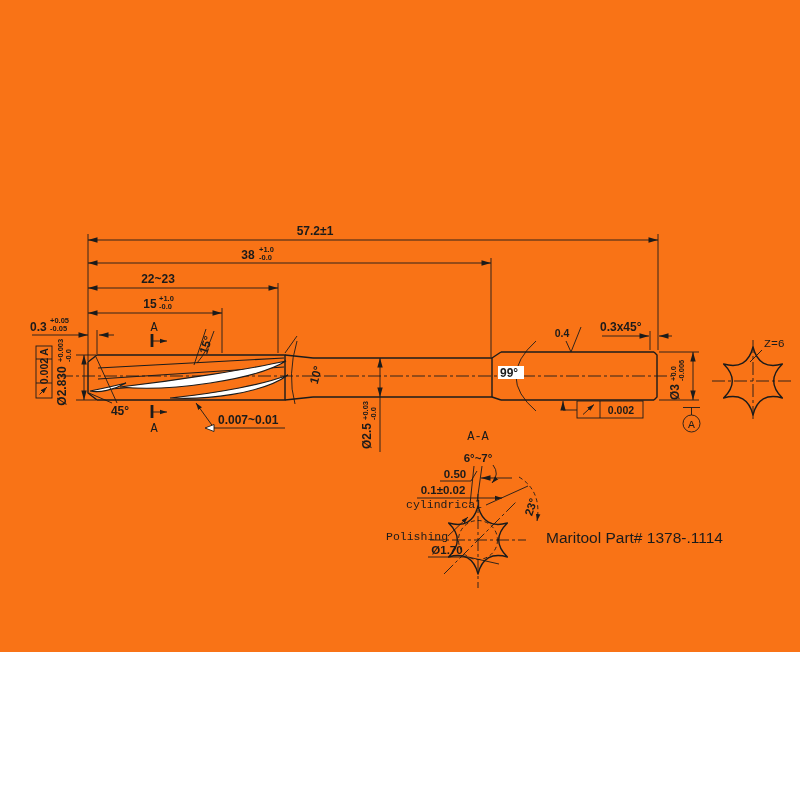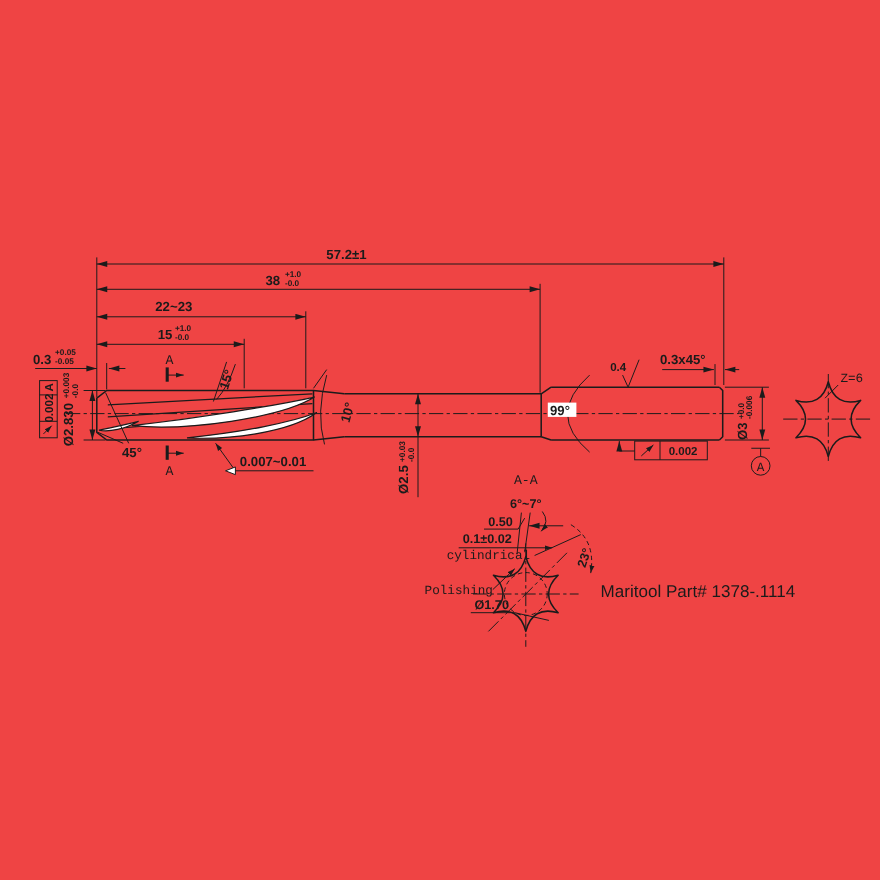--- a/index.html
+++ b/index.html
@@ -1,16 +1,16 @@
 <!DOCTYPE html>
 <html><head>
 <meta charset="utf-8">
 <style>
   html,body{margin:0;padding:0;background:#fff;}
-  .canvas{position:relative;width:800px;height:800px;background:#ef4444;font-family:"Liberation Sans",sans-serif;}
+  .canvas{position:relative;width:800px;height:652px;background:#f97316;font-family:"Liberation Sans",sans-serif;}
   svg{position:absolute;left:0;top:0;}
   .ol{stroke:#1b1b1b;stroke-width:1.4;fill:none;stroke-linejoin:round;}
   .ol2{stroke:#1b1b1b;stroke-width:1.1;fill:none;}
   .leaf{stroke:#1b1b1b;stroke-width:1.1;fill:#ffffff;}
   .dl{stroke:#1b1b1b;stroke-width:0.9;fill:none;}
   .cl{stroke:#1b1b1b;stroke-width:0.9;fill:none;stroke-dasharray:13 3 3 3;}
   .dash{stroke:#1b1b1b;stroke-width:0.9;fill:none;stroke-dasharray:4 3;}
   .thick{stroke:#1b1b1b;stroke-width:2.8;fill:none;}
   text{fill:#1b1b1b;}
   .dim{font:bold 12px "Liberation Sans",sans-serif;}

